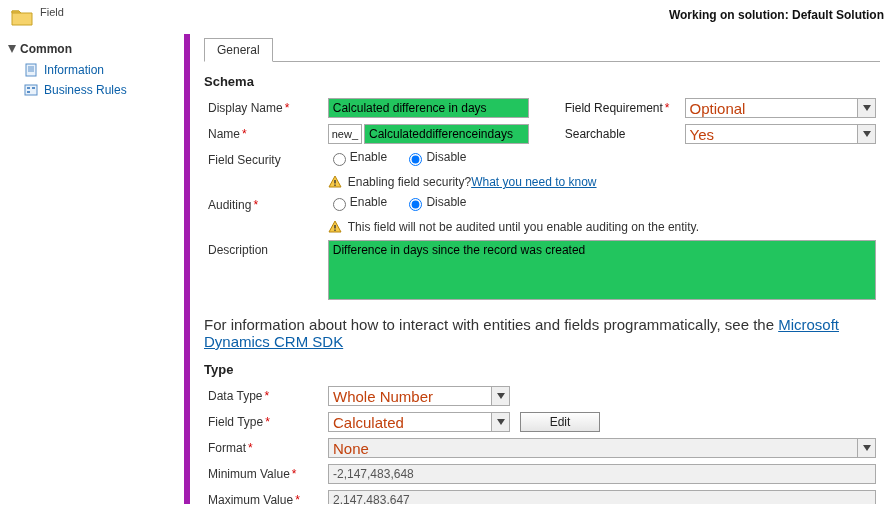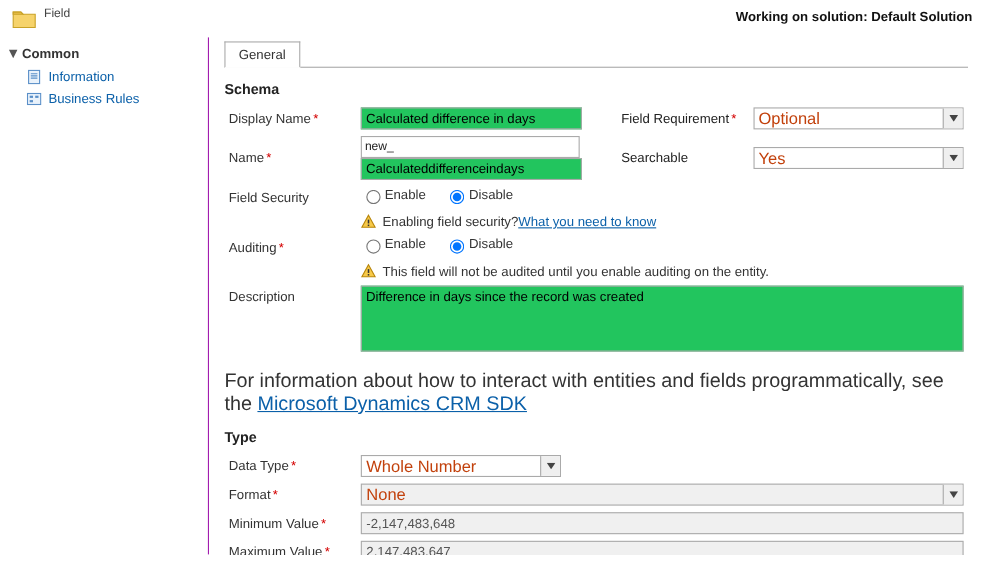--- a/index.html
+++ b/index.html
@@ -26,21 +26,21 @@
   .hdr-titles { flex: 1; }
   .hdr-small { font-size: 11px; color: #444; }
   .hdr-large { font-size: 18px; font-weight: 600; color: #111; margin-top: -2px;}
   .hdr-right { font-size: 12px; font-weight: 700; color: #111; white-space: nowrap; margin-top:2px;}
   .body {
     display: flex;
     height: calc(100% - 40px);
   }
   .sidebar {
     width: 190px;
-    border-right: 1px solid #a21caf;
+    border-right: 6px solid #a21caf;
     background: #fff;
     padding-top: 4px;
   }
   .side-section {
     display: flex; align-items: center;
     padding: 4px 8px;
     font-weight: 600;
     color: #333;
     font-size: 12px;
   }
@@ -104,38 +104,38 @@
     border-left: 1px solid #aaa;
     display:flex; align-items:center; justify-content:center;
     background: #efefef;
   }
   .radio-row label { margin-right: 14px; font-size:12px; color:#333; display:inline-flex; align-items:flex-start;}
   .radio-row input { margin-right:4px; }
   .warn-row { display:flex; align-items:center; font-size:12px; color:#333; }
   .warn-row svg { margin-right:6px; flex-shrink:0;}
   a.lnk { color: #0b60a9; text-decoration: underline; cursor:pointer;}
   textarea { height: 60px; resize: none; }
-  .info-line { font-size:18px; color:#333; margin:10px 0 4px 0;}
+  .info-line { font-size:15px; color:#333; margin:10px 0 4px 0;}
   .btn {
     border: 1px solid #888;
     background: linear-gradient(#fefefe,#e6e6e6);
     font-size:12px;
     padding: 1px 0;
     width: 80px;
     text-align:center;
     cursor:pointer;
     height:20px;
     display:flex;align-items:center;justify-content:center;
   }
   .prefix-box {
     border:1px solid #aaa; padding:2px 3px; font-size:11px; background:#fff;
     margin-right:2px;
     height:20px; display:inline-flex; align-items:center;
   }
-  .name-wrap { display:flex;flex-direction:column; }
+  .name-wrap { display:flex; }
   .name-wrap input { flex:1; }
   .chev svg { display:block; }
   .col-gap { width: 28px; }
   .col2-lbl { width: 120px; }
   .col2-field { width: 200px; }
 </style>
 </head>
 <body>
 
 <div class="header">
@@ -306,20 +306,39 @@
                   <svg width="8" height="6">
                     <path d="M0 0 L8 0 L4 6 Z" fill="#444"></path>
                   </svg>
                 </span>
           </div>
         </td>
         <td></td>
             <td></td>
       </tr>
       <tr>
+        <td class="lbl"><span>Field Type</span><span class="req">*</span></td>
+        <td>
+          <div class="select">
+            <span class="sel-text">Calculated</span>
+            <span class="sel-btn chev">
+                  <svg width="8" height="6">
+                    <path d="M0 0 L8 0 L4 6 Z" fill="#444"></path>
+                  </svg>
+                </span>
+          </div>
+        </td>
+        <td style="width:90px; padding-left:6px;">
+          <div class="btn">
+                <span>Edit</span>
+              </div>
+        </td>
+        <td></td>
+      </tr>
+      <tr>
         <td class="lbl"><span>Format</span><span class="req">*</span></td>
         <td colspan="3">
           <div class="select ro">
             <span class="sel-text">None</span>
             <span class="sel-btn chev">
                   <svg width="8" height="6">
                     <path d="M0 0 L8 0 L4 6 Z" fill="#444"></path>
                   </svg>
                 </span>
           </div>

